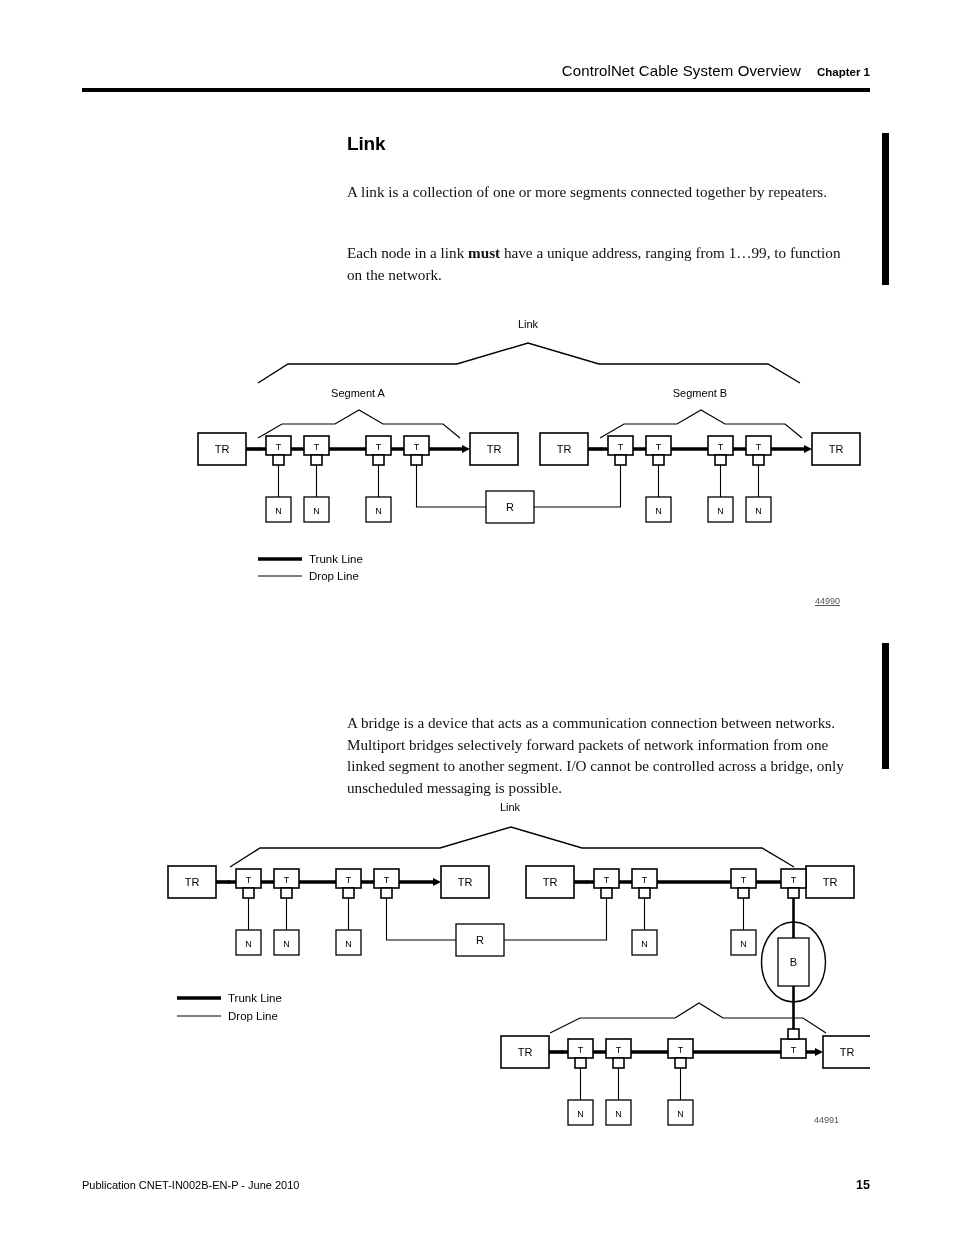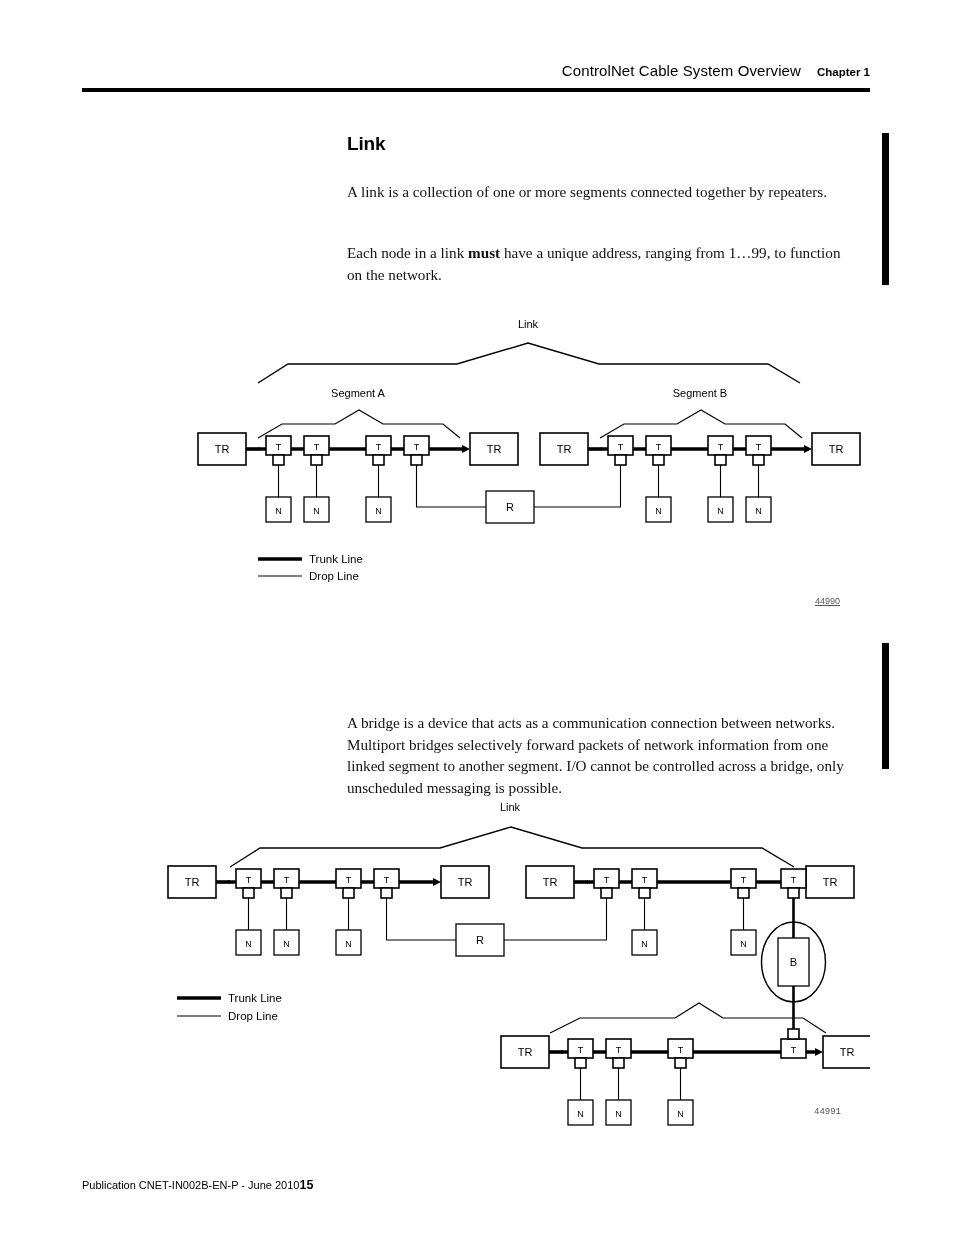--- a/index.html
+++ b/index.html
@@ -55,21 +55,21 @@
     fill:#000;
   }
   .lbl{ font-size:11px; }
   .boxlbl{ font-size:11px; }
   .taplbl{ font-size:9px; }
   .legendlbl{ font-size:11.5px; }
 
   
   .footer{
     position:absolute; left:82px; top:1178px; width:788px;
-    display:flex; align-items:baseline;
+    display:flex; justify-content:space-between; align-items:baseline;
   }
   .foot-pub{ font-size:11px; color:#000; }
   .foot-page{ font-size:12.5px; font-weight:bold; color:#000; }
 </style>
 </head>
 <body>
 
 <div class="page">
 
   <div class="header-row">
@@ -405,21 +405,21 @@
       <g>
         <rect x="518" y="310" width="25" height="25" fill="#fff" stroke="#000" stroke-width="1.3"></rect>
         <text class="taplbl" x="530.5" y="326.5" text-anchor="middle">N</text>
       </g>
 
       <line x1="27" y1="208" x2="71" y2="208" stroke="#000" stroke-width="3.6"></line>
       <text class="legendlbl" x="78" y="212">Trunk Line</text>
       <line x1="27" y1="226" x2="71" y2="226" stroke="#000" stroke-width="1.1"></line>
       <text class="legendlbl" x="78" y="230">Drop Line</text>
     </svg>
-    <span class="figno" style="left:664px; top:317px;font-family:Liberation Mono, monospace;">44991</span>
+    <span class="figno" style="left:664px; top:325px;">44991</span>
   </div>
 
   <div class="footer">
     <span class="foot-pub">Publication CNET-IN002B-EN-P - June 2010</span>
     <span class="foot-page">15</span>
   </div>
 
 </div>
 
 </body></html>

